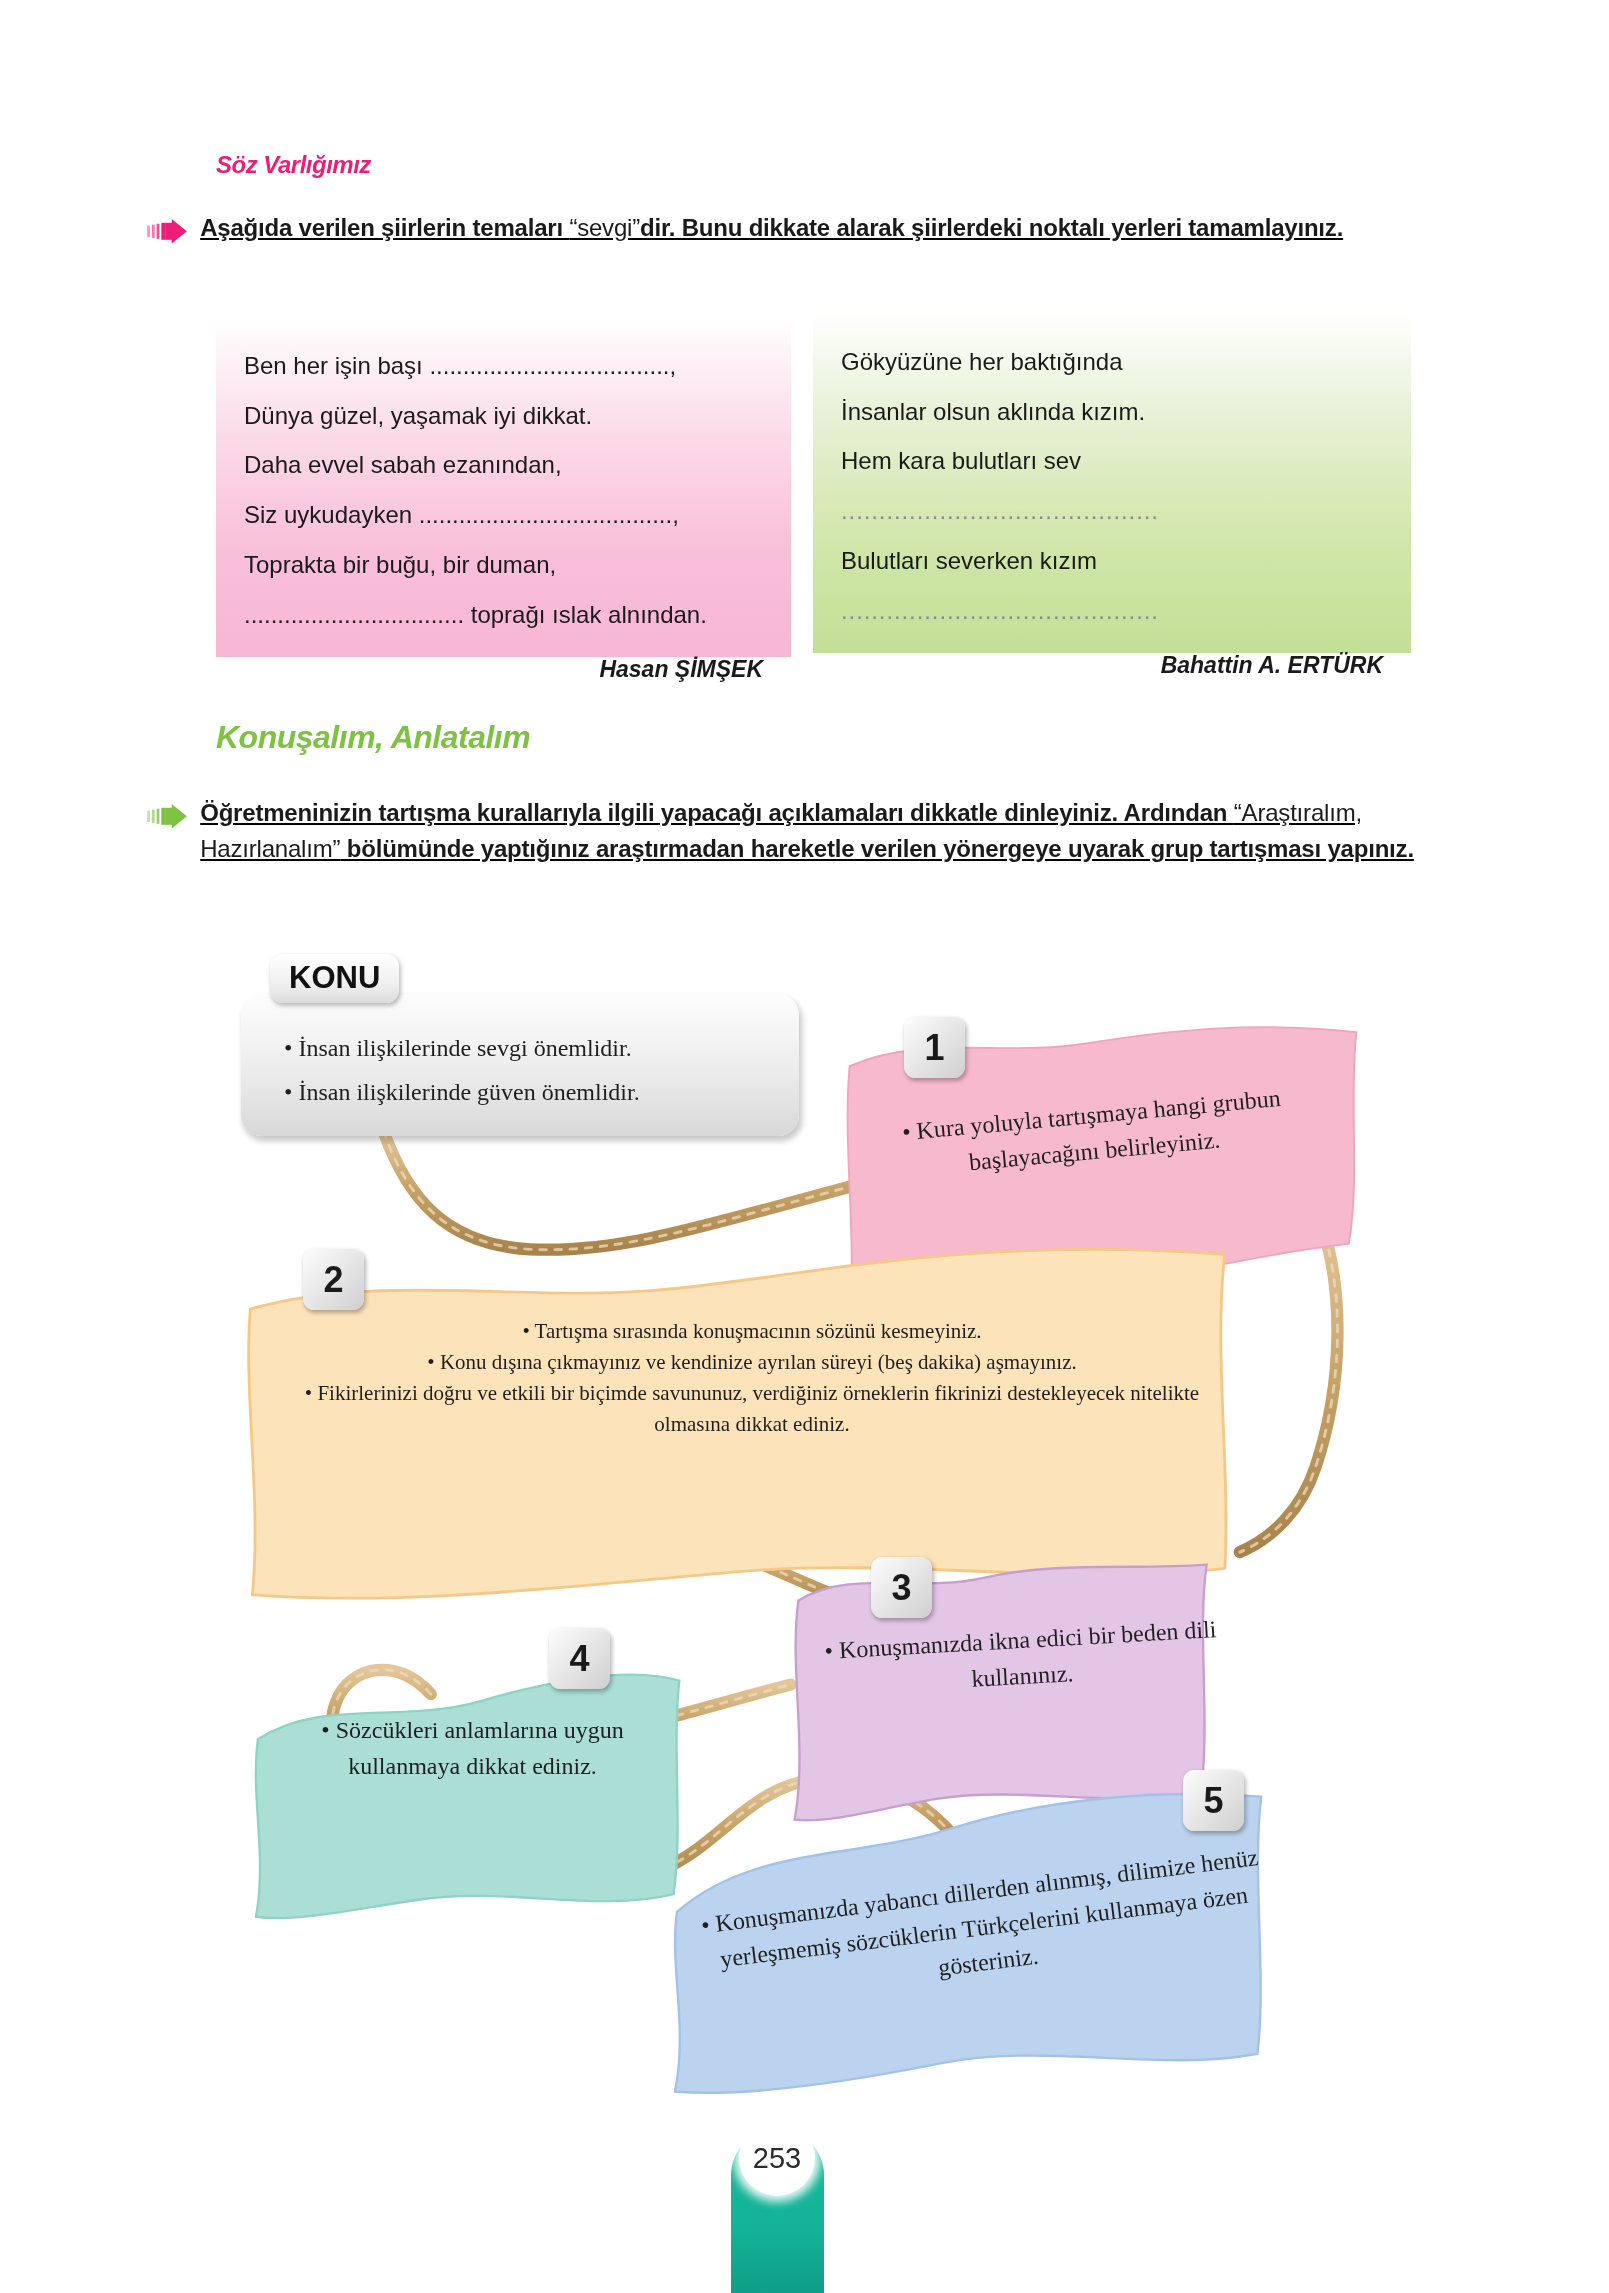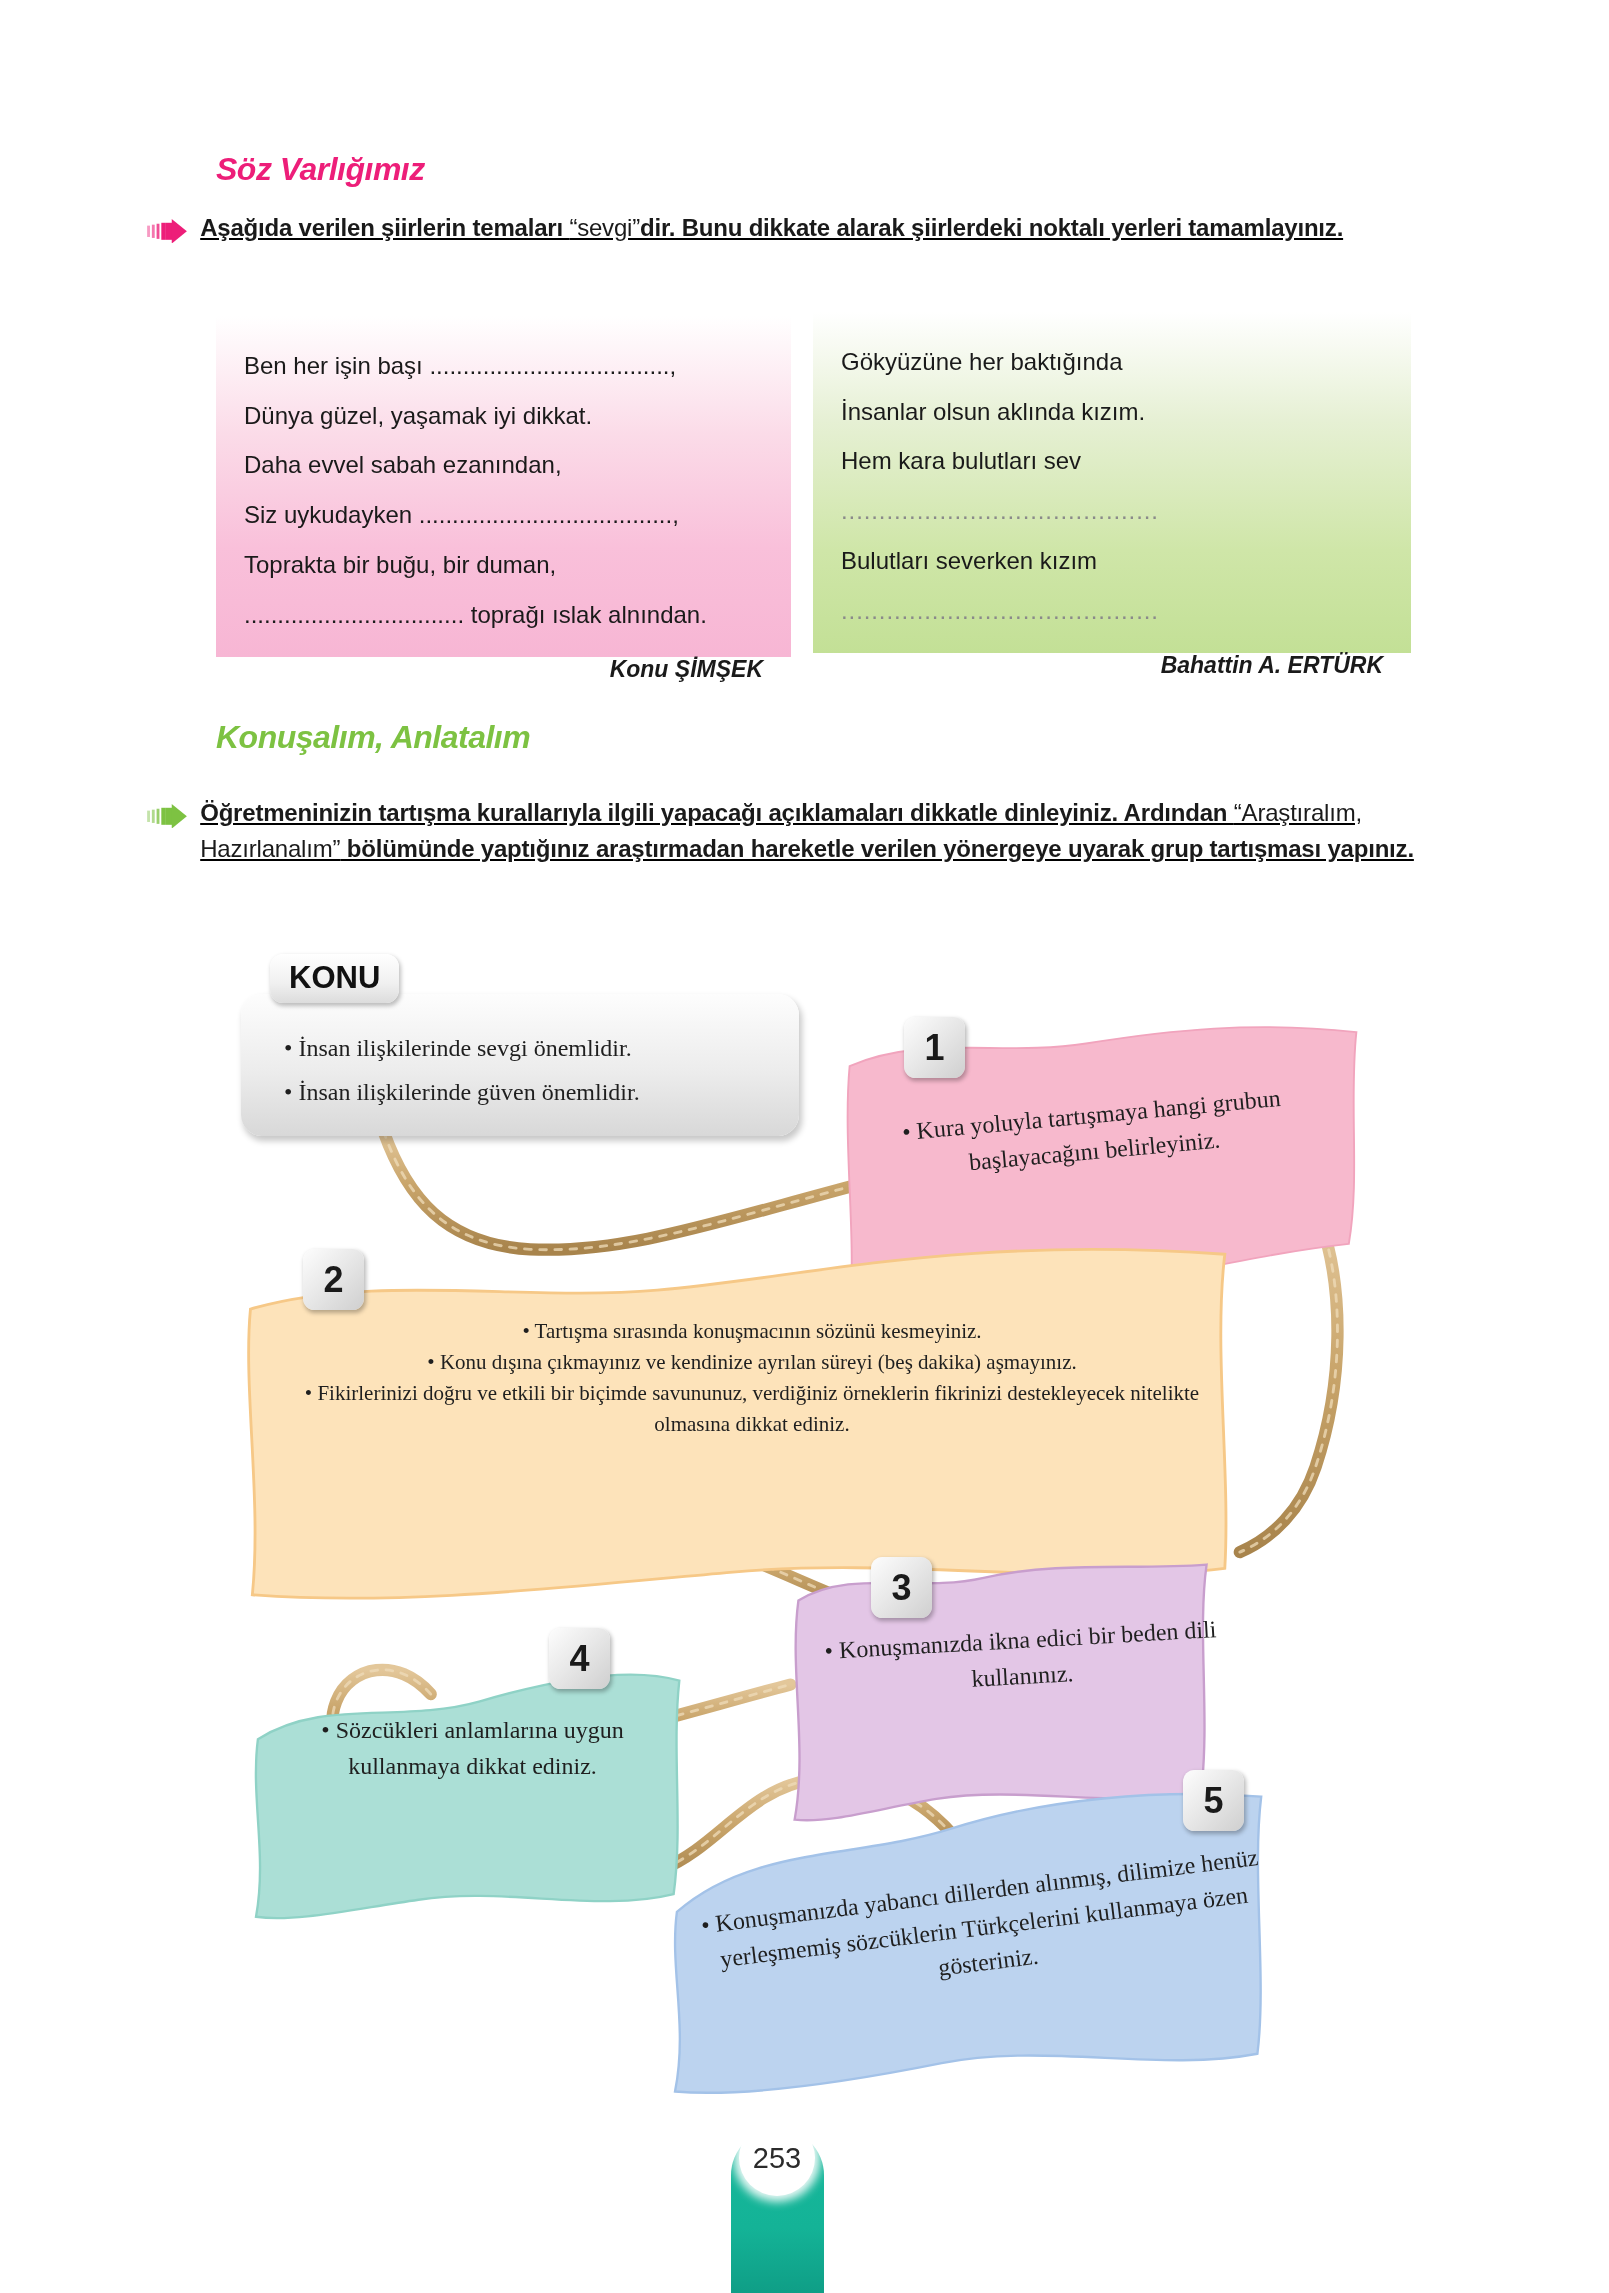--- a/index.html
+++ b/index.html
@@ -14,21 +14,21 @@
 
   
   .sec-head {
     position:absolute;
     font-style:italic;
     font-weight:bold;
     letter-spacing:-0.5px;
   }
   #soz-varligimiz-heading {
     left:216px; top:151px;
-    font-size:32px;
+    font-size:24px;
     color:#ED1E79;
   }
   #konusalim-heading {
     left:216px; top:719px;
     font-size:32px;
     color:#7DC242;
   }
 
   
   .instruction {
@@ -222,21 +222,21 @@
   </div>
 </div>
 
 <div id="poem-box-left" class="poem-box">
   <div class="poem-line">Ben her işin başı ....................................,</div>
   <div class="poem-line">Dünya güzel, yaşamak iyi dikkat.</div>
   <div class="poem-line">Daha evvel sabah ezanından,</div>
   <div class="poem-line">Siz uykudayken ......................................,</div>
   <div class="poem-line">Toprakta bir buğu, bir duman,</div>
   <div class="poem-line">................................. toprağı ıslak alnından.</div>
-  <div class="poet">Konu ŞİMŞEK</div>
+  <div class="poet">Hasan ŞİMŞEK</div>
 </div>
 
 <div id="poem-box-right" class="poem-box">
   <div class="poem-line">Gökyüzüne her baktığında</div>
   <div class="poem-line">İnsanlar olsun aklında kızım.</div>
   <div class="poem-line">Hem kara bulutları sev</div>
   <div class="poem-line dots">..........................................</div>
   <div class="poem-line">Bulutları severken kızım</div>
   <div class="poem-line dots">..........................................</div>
   <div class="poet">Bahattin A. ERTÜRK</div>

